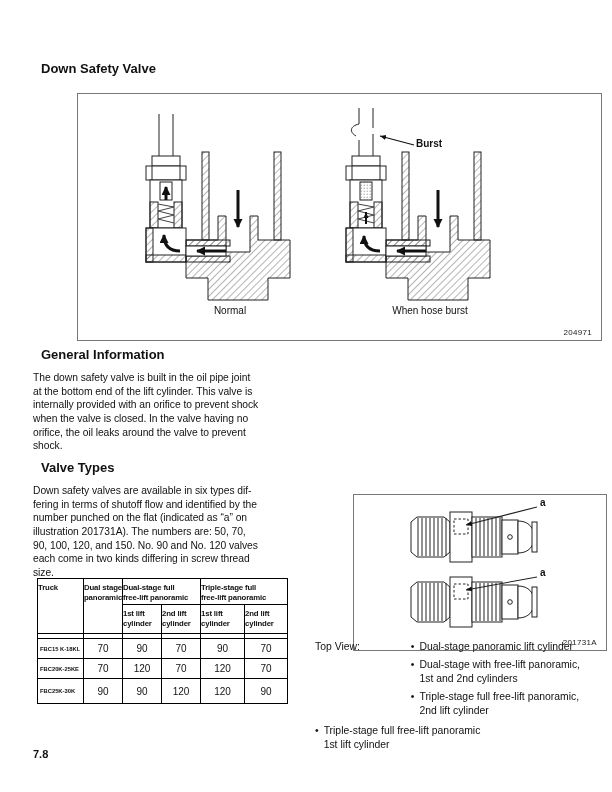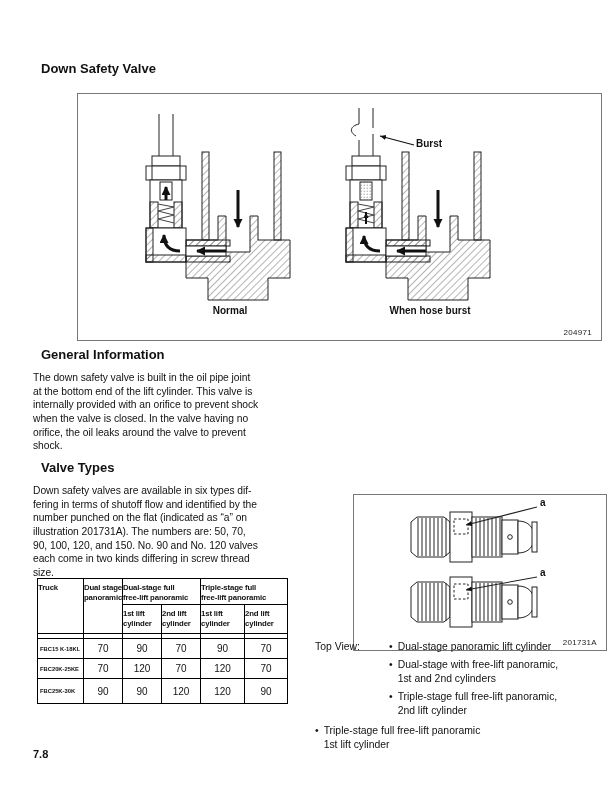--- a/index.html
+++ b/index.html
@@ -25,21 +25,21 @@
 
   
   .fig { position:absolute; border:1px solid #777; background:#fff; }
   .fig1 { left:37px; top:77px;  width:523px; height:246px; }
   .fig2 { left:313px; top:478px; width:252px; height:155px; }
   .fig svg { position:absolute; left:0; top:0; }
 
   .figlabel { position:absolute; font-size:10px; font-weight:bold; }
   .lbl-burst { left:338px; top:44px; }
   .cap { position:absolute; top:211px; width:120px; text-align:center;
-         font-size:10px; font-weight:bold; }
+         font-size:10px; font-weight:normal; }
   .cap-normal { left:92px; }
   .cap-burst  { left:292px; }
   .fignum { position:absolute; right:9px; bottom:3px; font-size:8px;
             letter-spacing:0.3px; color:#222; }
   .lbl-a { position:absolute; font-size:10px; font-weight:bold; }
   .lbl-a.a1 { left:186px; top:2px; }
   .lbl-a.a2 { left:186px; top:72px; }
 
   
   table.spec { position:absolute; left:37px; top:578px; width:250px;
@@ -52,21 +52,21 @@
   .spec tr.hr2 { height:29px; }
   .spec tr.spacer td { height:4px; }
   .spec tbody td.truck { font-size:5.8px; font-weight:bold; text-align:left;
                          padding-left:2px; vertical-align:middle; }
   .spec tbody td.val { font-size:10px; text-align:center; vertical-align:middle; }
   .spec tr.dr1 { height:20px; } .spec tr.dr2 { height:20px; } .spec tr.dr3 { height:25px; }
 
   
   .views { position:absolute; left:315px; top:640px; width:265px;
            font-size:10.4px; line-height:14.5px; }
-  .vrow { display:flex; margin-bottom:2px; }
+  .vrow { display:flex; margin-bottom:2px;justify-content:space-between; }
   .vlabel { width:74px; flex:none; }
   ul.vlist { list-style:none; margin:0; padding:0; }
   .vlist li { display:flex; gap:5px; margin-bottom:3px; }
   .blt { flex:none; }
   .btext { white-space:pre-line; }
 
   .pageno { position:absolute; left:33px; top:748px; font-size:11px; font-weight:bold; }
 </style>
 </head>
 <body>

